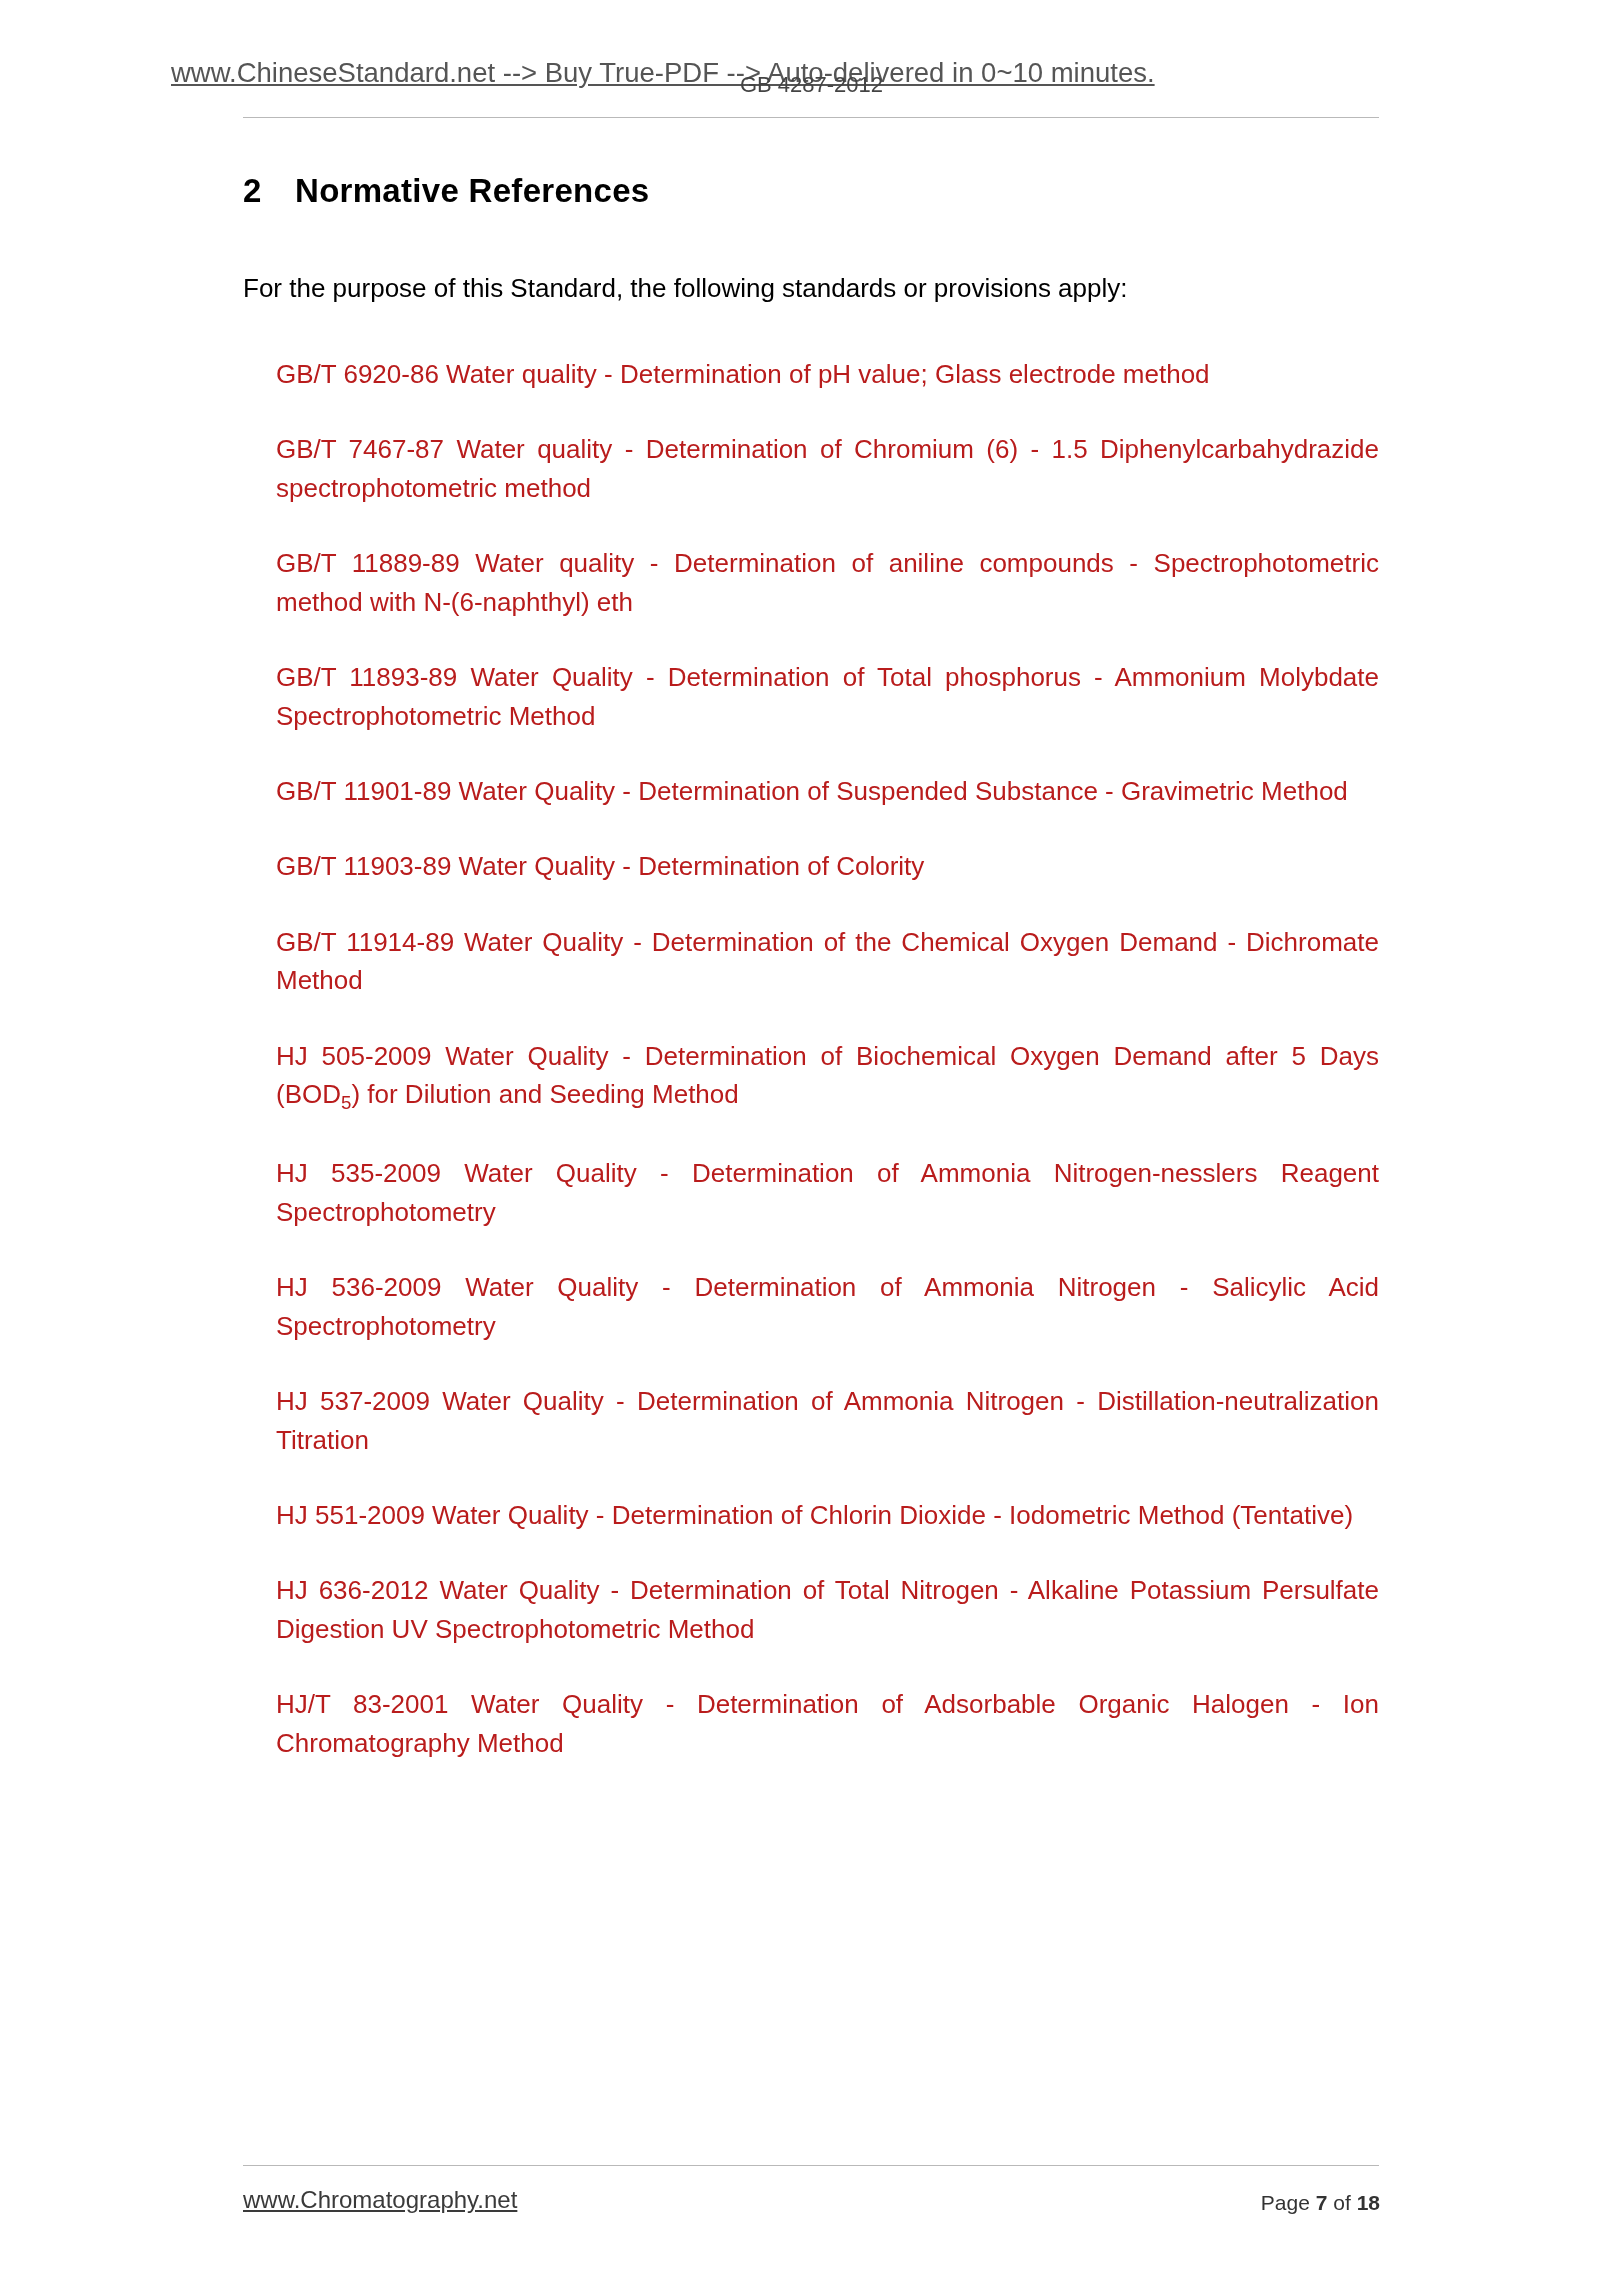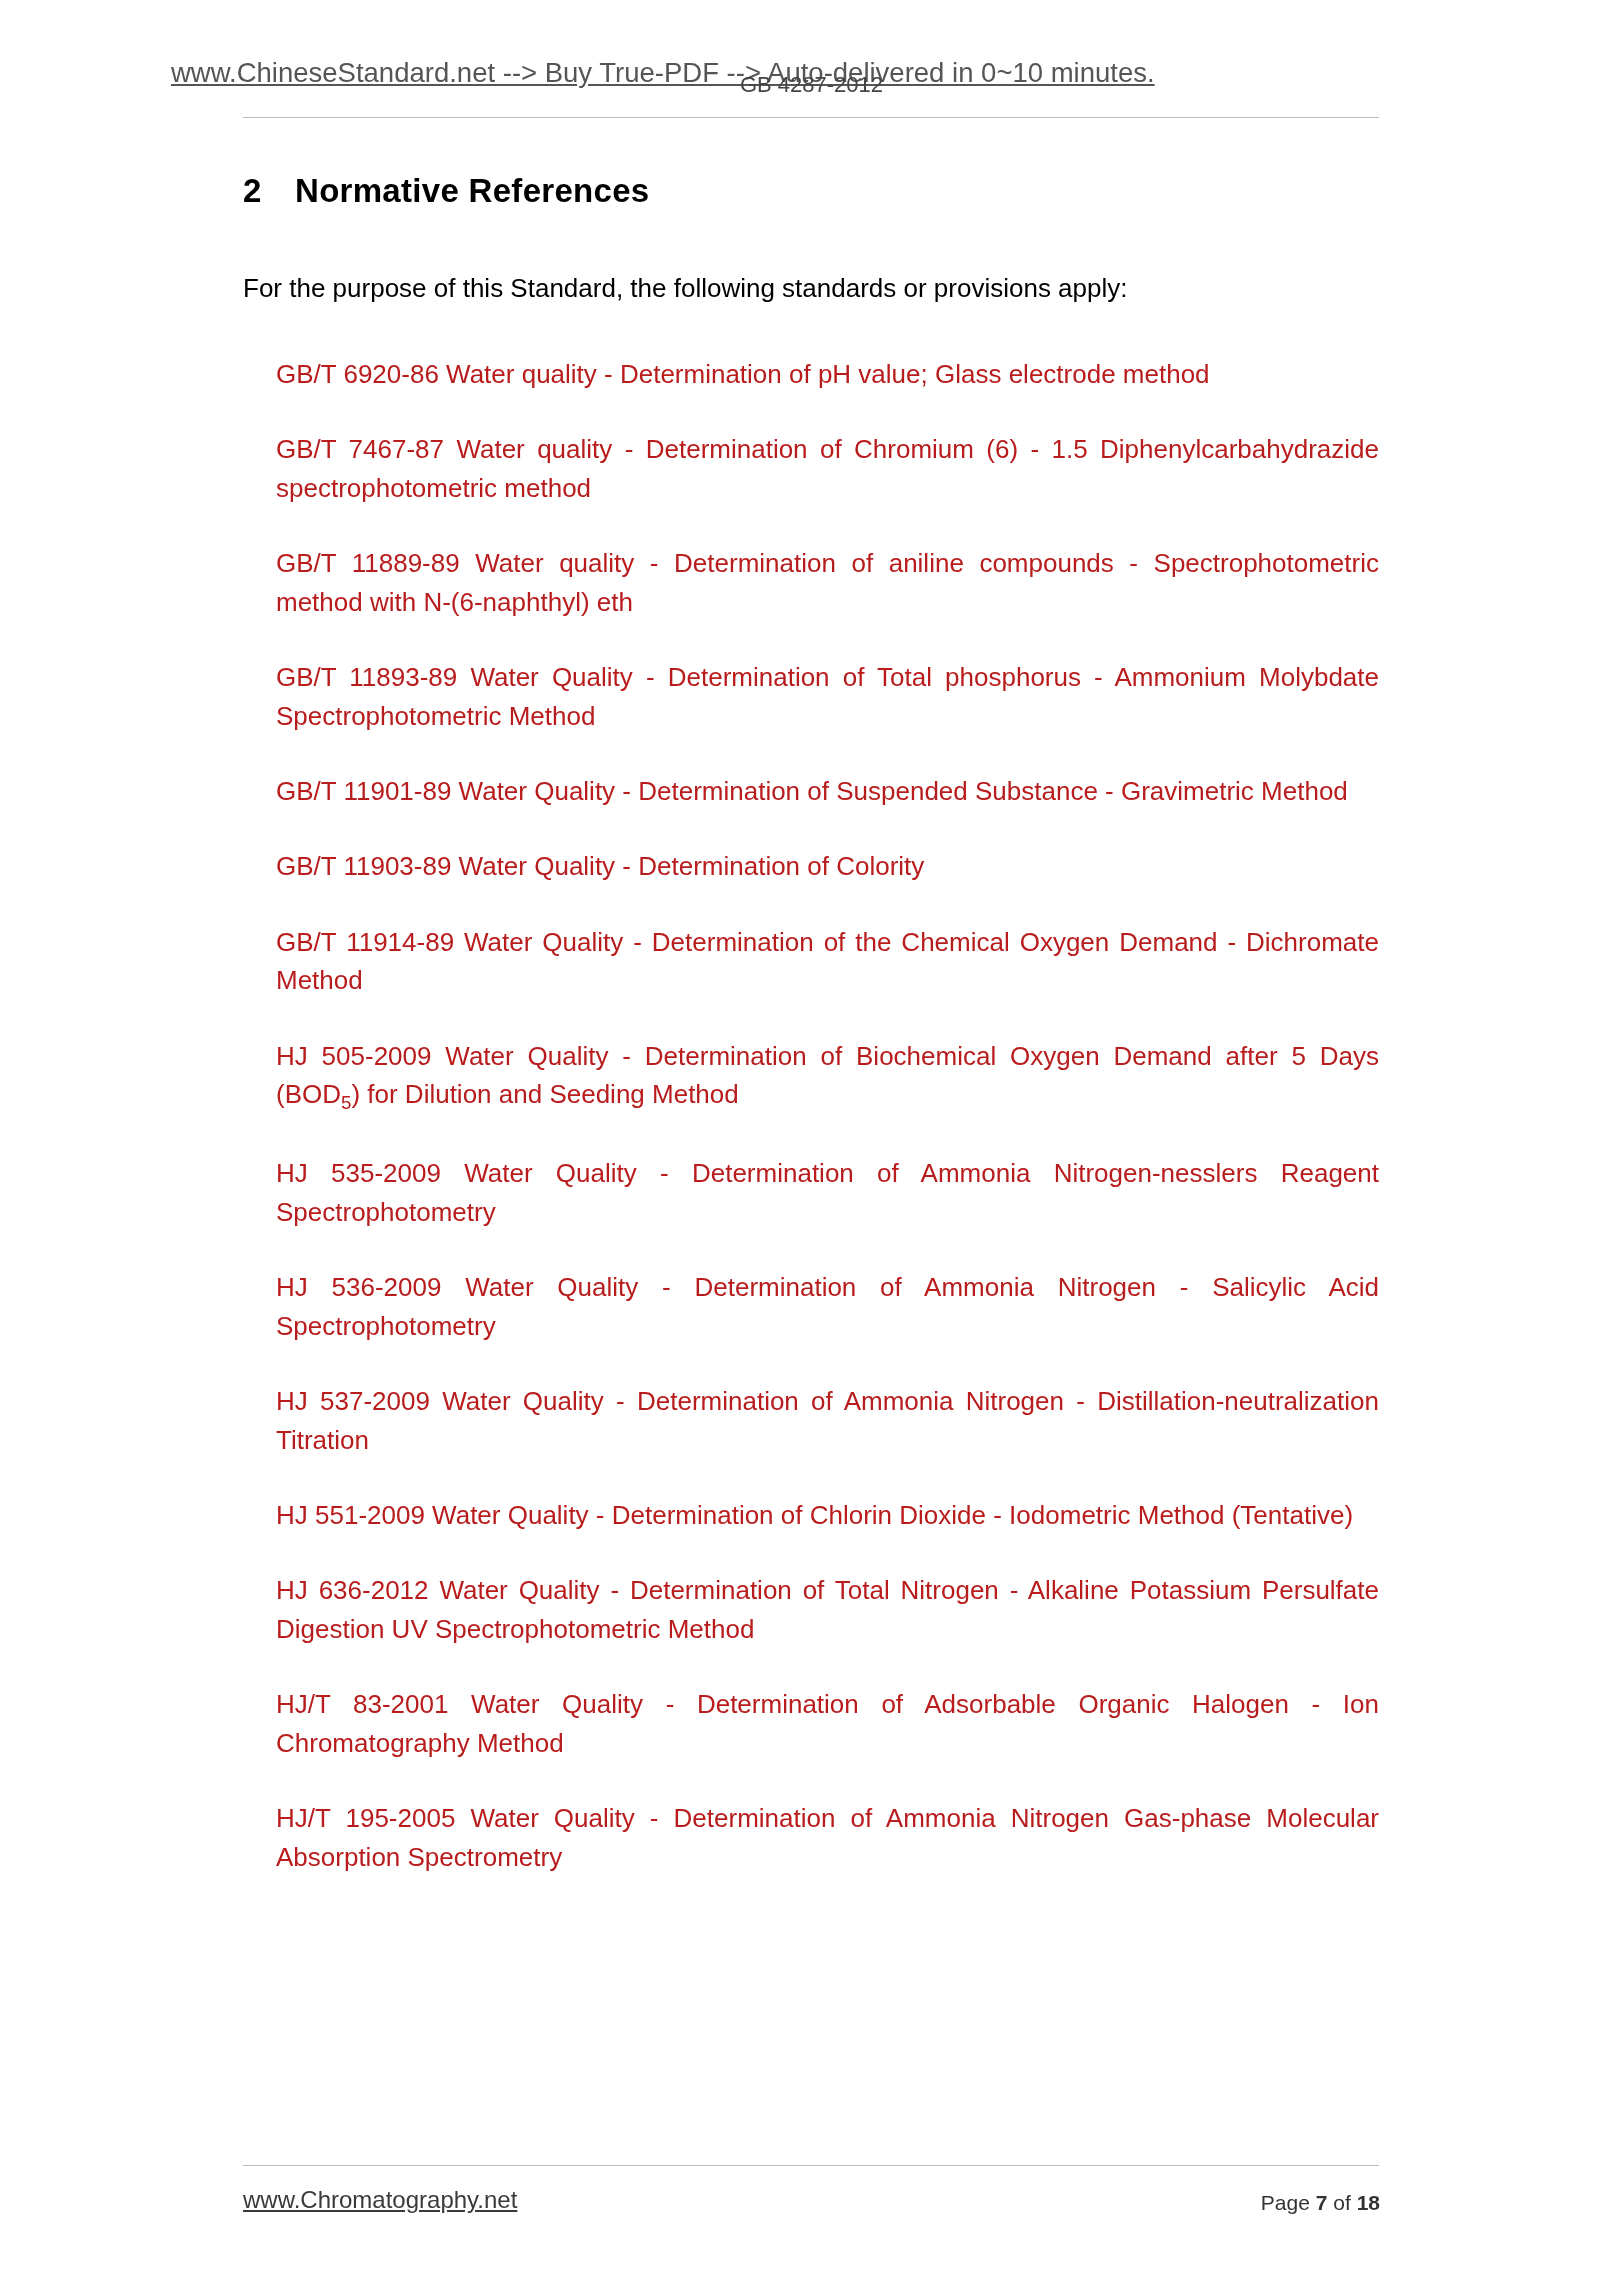--- a/index.html
+++ b/index.html
@@ -144,21 +144,20 @@
       <p class="ref-item">GB/T 11901-89    Water Quality - Determination of Suspended Substance - Gravimetric Method</p>
       <p class="ref-item">GB/T 11903-89    Water Quality - Determination of Colority</p>
       <p class="ref-item">GB/T 11914-89    Water Quality - Determination of the Chemical Oxygen Demand - Dichromate Method</p>
       <p class="ref-item" id="ref-bod">HJ 505-2009    Water Quality - Determination of Biochemical Oxygen Demand after 5 Days (BOD<sub>5</sub>) for Dilution and Seeding Method</p>
       <p class="ref-item">HJ 535-2009    Water Quality - Determination of Ammonia Nitrogen-nesslers Reagent Spectrophotometry</p>
       <p class="ref-item">HJ 536-2009    Water Quality - Determination of Ammonia Nitrogen - Salicylic Acid Spectrophotometry</p>
       <p class="ref-item">HJ 537-2009    Water Quality - Determination of Ammonia Nitrogen - Distillation-neutralization Titration</p>
       <p class="ref-item">HJ 551-2009    Water Quality - Determination of Chlorin Dioxide - Iodometric Method (Tentative)</p>
       <p class="ref-item">HJ 636-2012    Water Quality - Determination of Total Nitrogen - Alkaline Potassium Persulfate Digestion UV Spectrophotometric Method</p>
       <p class="ref-item">HJ/T 83-2001    Water Quality - Determination of Adsorbable Organic Halogen - Ion Chromatography Method</p>
-      <p class="ref-item">HJ/T 195-2005    Water Quality - Determination of Ammonia Nitrogen Gas-phase Molecular Absorption Spectrometry</p>
     </div>
   </div>
 
   <div class="footer-rule"></div>
   <a class="footer-link">www.Chromatography.net</a>
   <div class="footer-page">
     <span>Page</span>
     <b>7</b>
     <span>of</span>
     <b>18</b>

